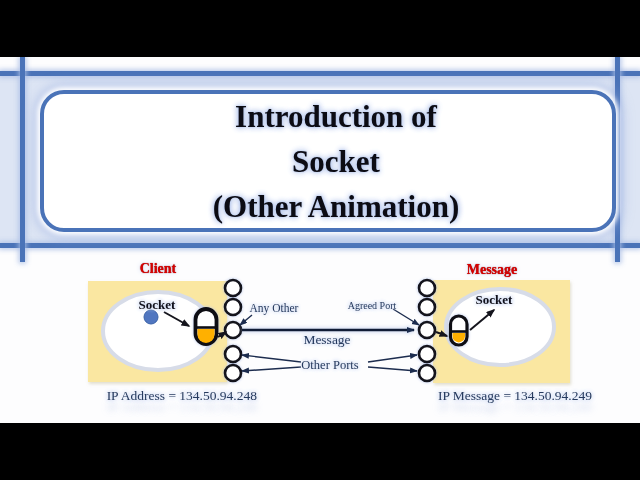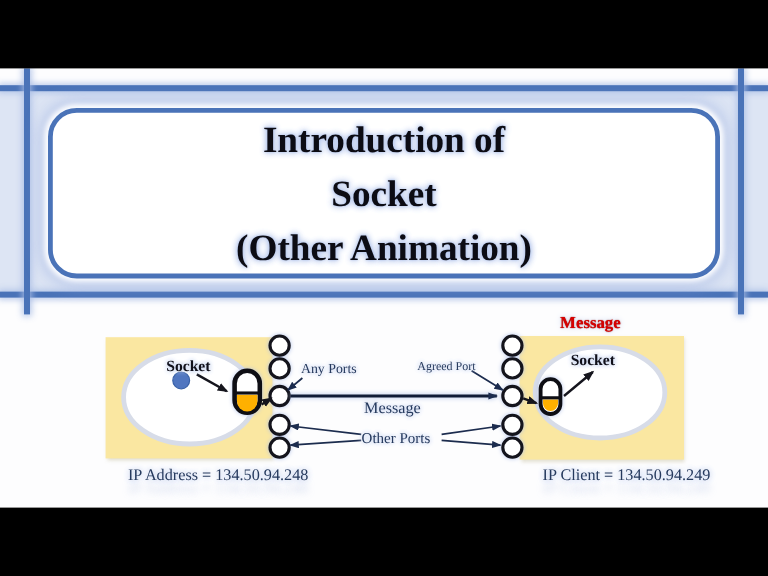--- a/index.html
+++ b/index.html
@@ -14,21 +14,21 @@
   .hline{position:absolute;left:0;width:640px;height:4.5px;background:var(--accent-blue);
          box-shadow:0 0 5px 1.5px rgba(170,190,230,.85);}
   .hline.h1{top:71px;} .hline.h2{top:243px;}
   .vline{position:absolute;top:57px;width:4.5px;height:205px;background:var(--accent-blue);
          box-shadow:0 0 5px 1.5px rgba(170,190,230,.85);}
   .vline.v1{left:20px;} .vline.v2{left:615px;}
 
   .title-card{position:absolute;left:40px;top:90px;width:552px;height:134px;
       background:#fff;border:4px solid var(--accent-blue);border-radius:24px;
       box-shadow:0 0 4px 3px rgba(255,255,255,.95), 0 0 12px 6px rgba(150,172,224,.55);
-      display:flex;flex-direction:column;justify-content:center;align-items:center;}
+      display:flex;flex-direction:column;justify-content:center;align-items:center;padding-left:16px;}
   .title-line{font-size:31px;line-height:45px;font-weight:bold;color:#0c0c14;
       text-shadow:0 0 6px #b5c6ec,0 0 6px #b5c6ec,0 0 2px #a3b8e6;}
 
   
   .panel{position:absolute;background:var(--panel-yellow);
          box-shadow:1px 2px 3px rgba(175,165,120,.35);}
   .panel.client{left:88px;top:281px;width:139px;height:101px;}
   .panel.server{left:433px;top:280px;width:137px;height:103px;}
 
   .lbl{position:absolute;text-align:center;white-space:nowrap;}
@@ -132,25 +132,26 @@
     <line class="arrow" x1="393" y1="309" x2="419" y2="325" marker-end="url(#ah-n)"></line>
     <line class="arrow msg" x1="242" y1="330" x2="414" y2="330" marker-end="url(#ah-n)"></line>
     <line class="arrow" x1="301" y1="362" x2="242" y2="355" marker-end="url(#ah-n)"></line>
     <line class="arrow" x1="301" y1="367" x2="242" y2="371" marker-end="url(#ah-n)"></line>
     <line class="arrow" x1="368" y1="362" x2="417" y2="355" marker-end="url(#ah-n)"></line>
     <line class="arrow" x1="368" y1="367" x2="417" y2="371" marker-end="url(#ah-n)"></line>
     <line class="arrow k" x1="436" y1="332" x2="447" y2="336" marker-end="url(#ah-k)"></line>
     <line class="arrow k" x1="470" y1="330" x2="494" y2="310" marker-end="url(#ah-k)"></line>
   </svg>
 
+  <div class="lbl host-name client">Client</div>
   <div class="lbl host-name server">Message</div>
   <div class="lbl socket-lbl client">Socket</div>
   <div class="lbl socket-lbl server">Socket</div>
-  <div class="lbl navy any-port">Any Ports</div>
+  <div class="lbl navy any-port">Any Other</div>
   <div class="lbl navy agreed-port">Agreed Port</div>
   <div class="lbl navy message">Message</div>
   <div class="lbl navy other-ports">Other Ports</div>
   <div class="lbl navy ip client">IP Address = 134.50.94.248</div>
-  <div class="lbl navy ip server">IP Client = 134.50.94.249</div>
+  <div class="lbl navy ip server">IP Message = 134.50.94.249</div>
 
   <div class="bar top"></div>
   <div class="bar bottom"></div>
 </div>
 
 </body></html>

